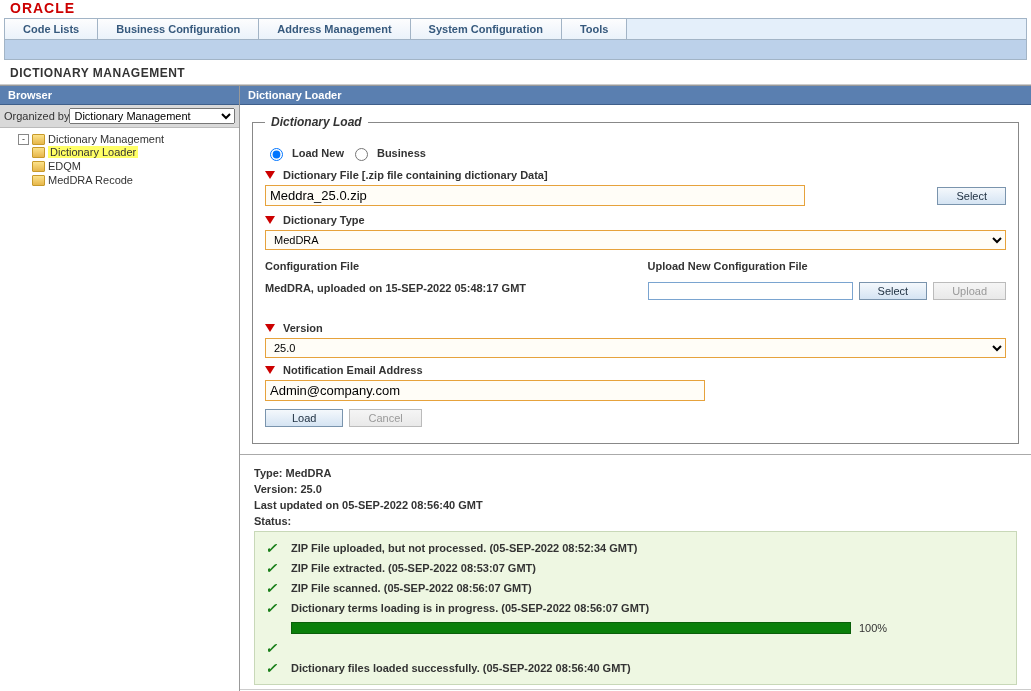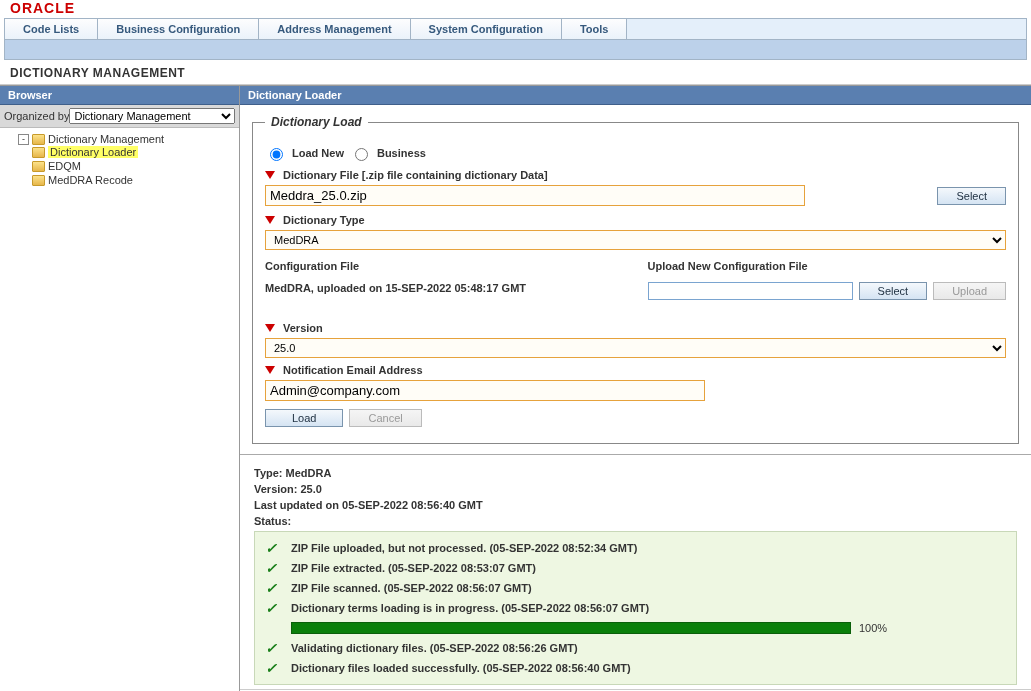--- a/index.html
+++ b/index.html
@@ -364,21 +364,20 @@
           <div class="status-item">
               <span class="chk">✓</span>
               <span>Dictionary terms loading is in progress. (05-SEP-2022 08:56:07 GMT)</span>
             </div>
           <div class="progress-wrap">
             <div class="progress-bar"></div>
             <span>100%</span>
           </div>
           <div class="status-item">
               <span class="chk">✓</span>
-              <span>Validating dictionary files. (05-SEP-2022 08:56:26 GMT)</span>
             </div>
           <div class="status-item">
               <span class="chk">✓</span>
               <span>Dictionary files loaded successfully. (05-SEP-2022 08:56:40 GMT)</span>
             </div>
         </div>
       </div>
 
       <div class="rollback">Rollback Status</div>
 

